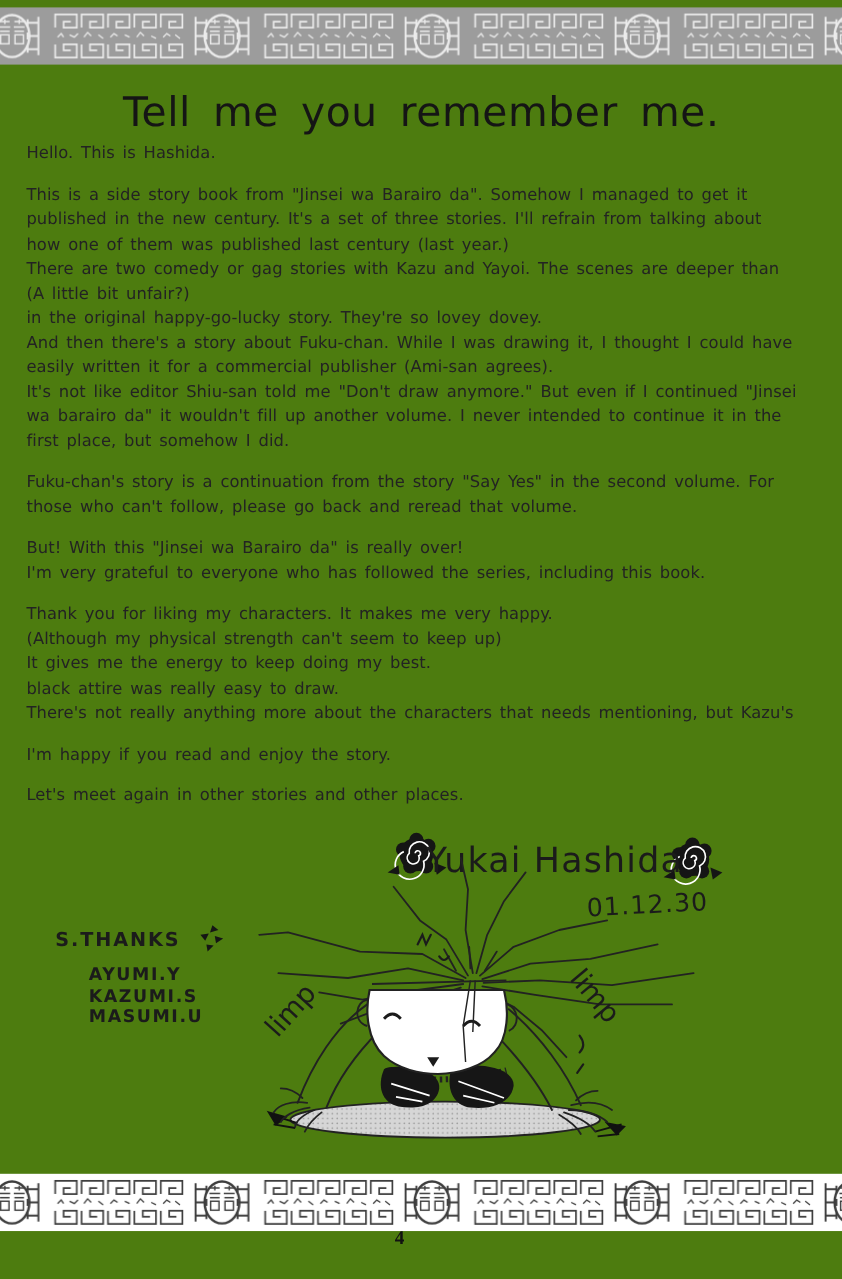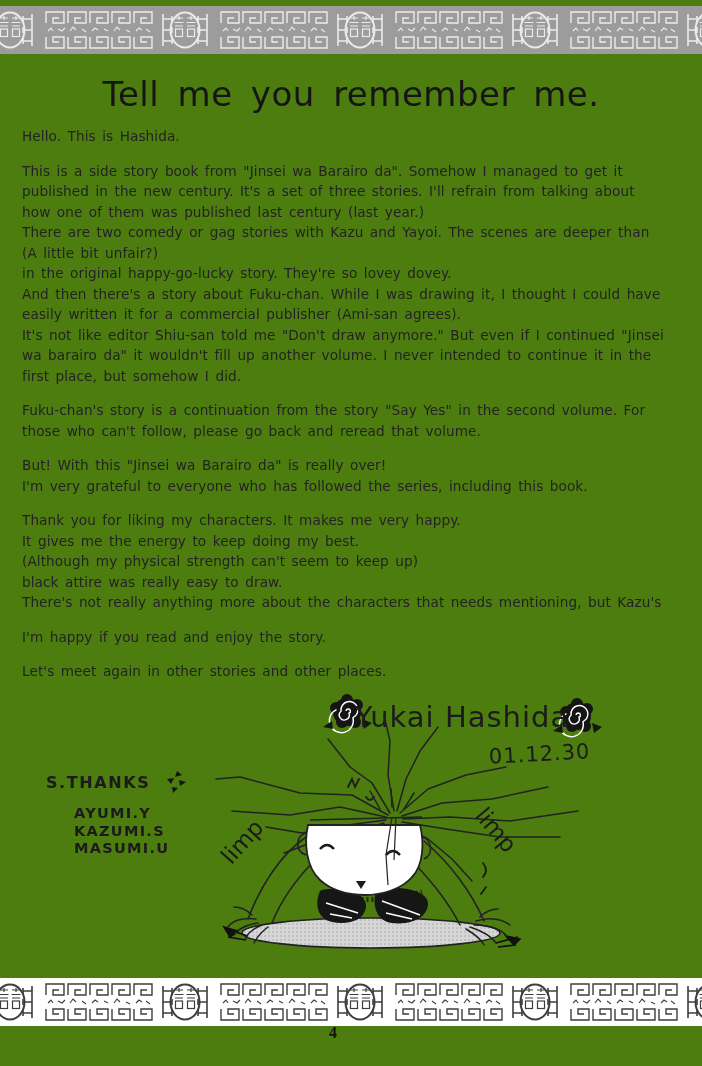--- a/index.html
+++ b/index.html
@@ -5,21 +5,21 @@
   html,body{margin:0;padding:0;background:#777;}
   .page{position:relative;width:702px;height:1066px;margin:0 auto;background:#4d7c0f;
         font-family:"DejaVu Sans",sans-serif;color:#1d1d1d;overflow:hidden;}
   .band{position:absolute;left:0;width:702px;height:48px;}
   .band-top{top:6px;}
   .band-bottom{top:978px;}
   .page-title{position:absolute;top:74px;left:0;width:702px;text-align:center;
         font-size:34px;letter-spacing:.5px;word-spacing:7px;white-space:nowrap;color:#151515;}
   .body-text{position:absolute;top:114px;left:22px;width:670px;font-size:13.6px;
         line-height:20.5px;letter-spacing:.1px;word-spacing:2px;color:#232323;}
-  .para{margin:12px 0 14px 0;}
+  .para{margin:4px 0 14px 0;}
   .line{white-space:nowrap;}
   .illustration{position:absolute;left:180px;top:675px;}
   .thanks{position:absolute;left:46px;top:770px;}
   .thanks-label{display:flex;align-items:center;gap:15px;font-size:16px;
         letter-spacing:1.6px;font-weight:bold;color:#1b1b1b;}
   .thanks-names{margin-top:11px;font-size:14.5px;letter-spacing:1.3px;
         line-height:17.5px;font-weight:bold;color:#1b1b1b;margin-left:28px;}
   .page-number{position:absolute;top:1024px;left:0;width:666px;text-align:center;
         font-family:"Liberation Serif","DejaVu Serif",serif;font-weight:bold;font-size:16px;color:#111;}
   svg text{font-family:"DejaVu Sans",sans-serif;fill:#1b1b1b;}
@@ -86,22 +86,22 @@
     <div class="para">
       <div class="line">Fuku-chan's story is a continuation from the story "Say Yes" in the second volume. For</div>
       <div class="line">those who can't follow, please go back and reread that volume.</div>
     </div>
     <div class="para">
       <div class="line">But! With this "Jinsei wa Barairo da" is really over!</div>
       <div class="line">I'm very grateful to everyone who has followed the series, including this book.</div>
     </div>
     <div class="para">
       <div class="line">Thank you for liking my characters. It makes me very happy.</div>
+      <div class="line">(Although my physical strength can't seem to keep up)</div>
       <div class="line">It gives me the energy to keep doing my best.</div>
-      <div class="line">(Although my physical strength can't seem to keep up)</div>
       <div class="line">black attire was really easy to draw.</div>
       <div class="line">There's not really anything more about the characters that needs mentioning, but Kazu's</div>
     </div>
     <div class="para">
       <div class="line">I'm happy if you read and enjoy the story.</div>
     </div>
     <div class="para">
       <div class="line">Let's meet again in other stories and other places.</div>
     </div>
   </div>

